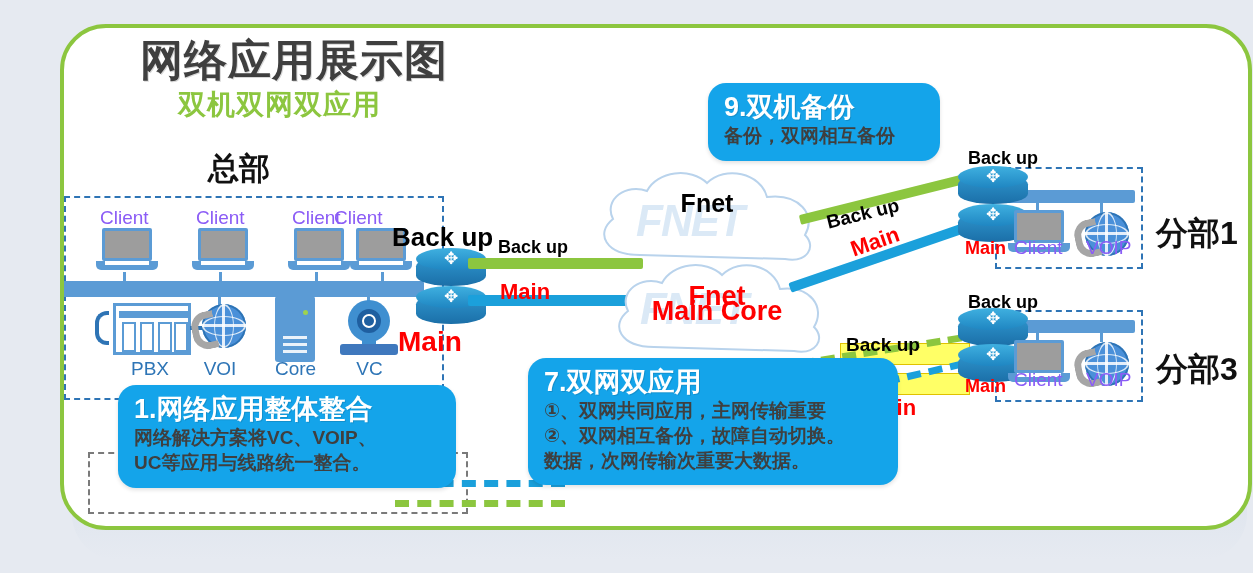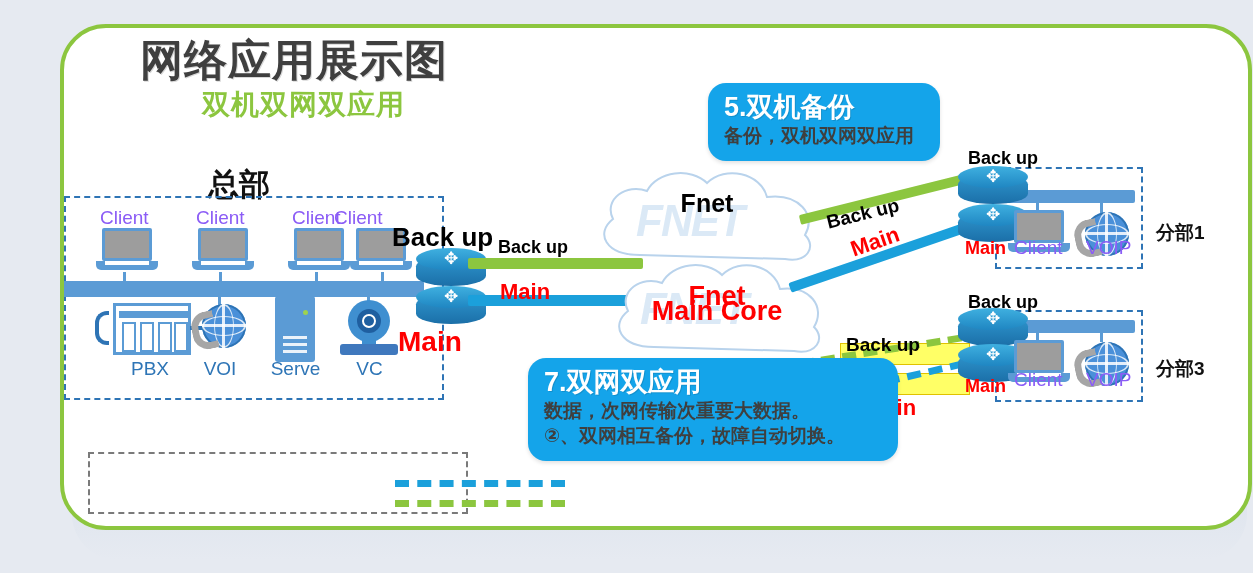--- a/index.html
+++ b/index.html
@@ -31,24 +31,24 @@
   .title{
     position:absolute;left:140px;top:32px;
     font-size:43px;font-weight:bold;color:#3f3f3f;
     letter-spacing:1px;
     text-shadow:1px 1px 0 #d8d8d8;
     white-space:nowrap;
   }
   .subtitle{
     position:absolute;left:178px;top:86px;
     font-size:28px;font-weight:bold;color:#8cc63f;
-    letter-spacing:1px;white-space:nowrap;margin-left:24px;
+    letter-spacing:1px;white-space:nowrap;
   }
   .hq-title{
-    position:absolute;left:208px;top:164px;
+    position:absolute;left:208px;top:148px;
     font-size:31px;font-weight:bold;color:#111;
     white-space:nowrap;
     text-align:center;
   }
 
   
   .hq-box{
     position:absolute;left:64px;top:196px;width:380px;height:204px;
     border:2px dashed #2e74b5;
     box-sizing:border-box;
@@ -171,21 +171,21 @@
   .line{position:absolute;border-radius:2px;}
   .line-green{background:#8cc63f;}
   .line-blue{background:#1ba0db;}
   .lbl{position:absolute;font-weight:bold;white-space:nowrap;}
   .lbl-black{color:#000;}
   .lbl-red{color:#ff0000;}
 
   
   .branch-box{position:absolute;border:2px dashed #2e74b5;box-sizing:border-box;}
   .branch-bar{position:absolute;height:13px;background:#5b9bd5;border-radius:2px;}
-  .branch-title{position:absolute;font-size:19px;font-weight:bold;color:#111;white-space:nowrap;margin-top:8px;}
+  .branch-title{position:absolute;font-size:32px;font-weight:bold;color:#111;white-space:nowrap;}
 
   
   .hl{position:absolute;background:#ffff66;border:1px solid #e0c200;box-sizing:border-box;}
 
   
   .callout{
     position:absolute;background:#14a4ea;border-radius:18px;
     padding:9px 16px 12px 16px;box-sizing:border-box;
     box-shadow:0 2px 4px rgba(0,0,0,.12);
   }
@@ -275,21 +275,21 @@
   </div>
   <div class="dev-label" style="left:185px;top:358px;width:70px;">VOI</div>
 
   <div class="stem" style="left:293px;top:292px;height:8px;"></div>
   <div class="server">
     <div class="dot"></div>
     <div class="ln" style="top:40px;"></div>
     <div class="ln" style="top:47px;"></div>
     <div class="ln" style="top:54px;"></div>
   </div>
-  <div class="dev-label" style="left:258px;top:358px;width:75px;">Serve</div>
+  <div class="dev-label" style="left:258px;top:358px;width:75px;">Core</div>
 
   <div class="stem" style="left:367px;top:292px;height:16px;"></div>
   <div class="vc">
     <div class="cam"></div>
     <div class="lens"></div>
     <div class="lens2"></div>
     <div class="neck"></div>
     <div class="base"></div>
   </div>
   <div class="dev-label" style="left:342px;top:358px;width:55px;">VC</div>
@@ -411,29 +411,37 @@
     <div class="ring2"></div>
     <div class="handset"></div>
   </div>
   <div class="client-label" style="left:1086px;top:370px;width:40px;">VOIP</div>
 
   <div class="branch-title" style="left:1156px;top:348px;">分部3</div>
 
   <div class="dline dline-blue" style="left:395px;top:480px;width:170px;"></div>
   <div class="dline dline-green" style="left:395px;top:500px;width:170px;"></div>
 
+  <div class="callout" style="left:118px;top:385px;width:338px;">
+    <div class="c-title">1.网络应用整体整合</div>
+    <div class="c-body">
+      <div>网络解决方案将VC、VOIP、</div>
+      <div>UC等应用与线路统一整合。</div>
+    </div>
+  </div>
 
   <div class="callout" style="left:708px;top:83px;width:232px;">
-    <div class="c-title">5.双机备份</div>
+    <div class="c-title">9.双机备份</div>
     <div class="c-body">
-      <div>备份，双机双网双应用</div>
+      <div>备份，双网相互备份</div>
     </div>
   </div>
 
   <div class="callout" style="left:528px;top:358px;width:370px;">
     <div class="c-title">7.双网双应用</div>
     <div class="c-body">
+      <div>①、双网共同应用，主网传输重要</div>
+      <div>②、双网相互备份，故障自动切换。</div>
       <div>数据，次网传输次重要大数据。</div>
-      <div>②、双网相互备份，故障自动切换。</div>
     </div>
   </div>
 
 </div>
 
 </body></html>

